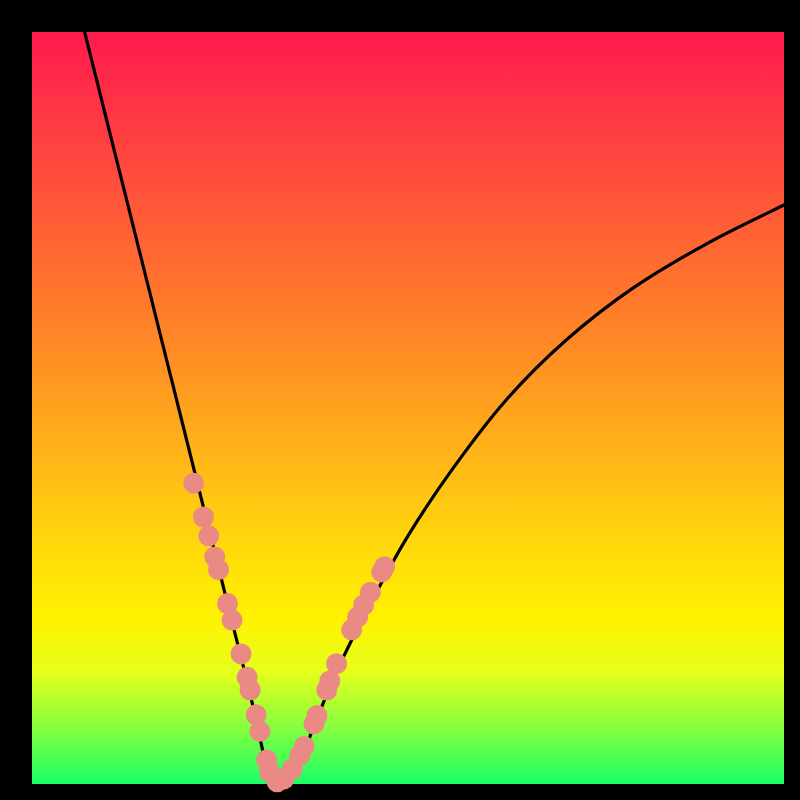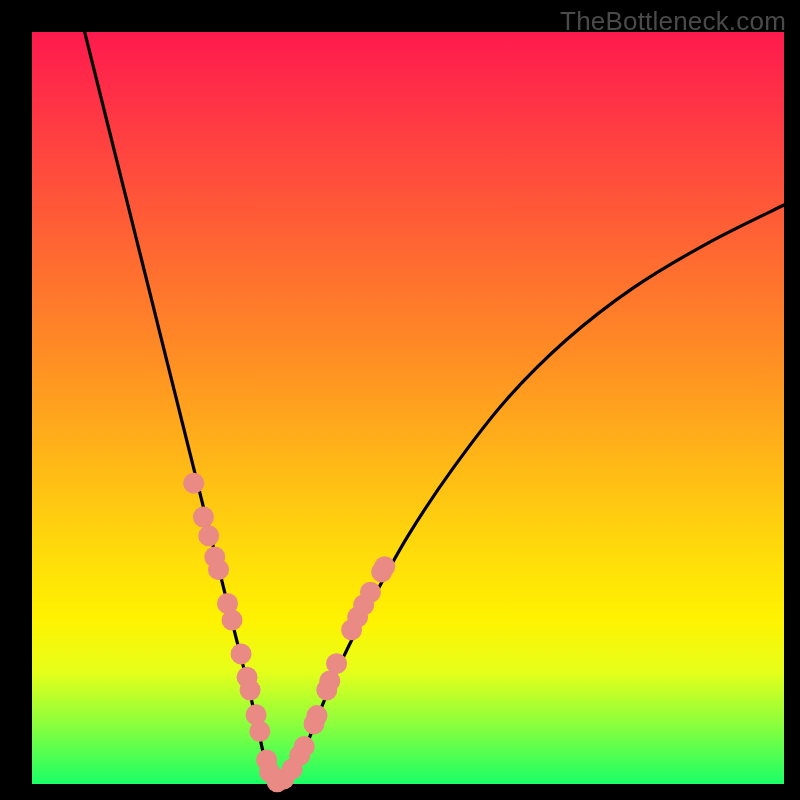--- a/index.html
+++ b/index.html
@@ -55,21 +55,20 @@
     top: 0;
     width: 752px;
     height: 752px;
     overflow: visible;
   }
 </style>
 </head>
 <body>
 
 <div class="stage">
-  <div class="watermark">TheBottleneck.com</div>
   <div class="plot">
     <svg class="curve" viewBox="0 0 752 752">
       <path id="curve-path" fill="none" stroke="#000000" stroke-width="3.2" stroke-linecap="round" d="M 52.64 0.00 C 55.15 10.03, 62.67 40.11, 67.68 60.16 C 72.69 80.21, 77.71 100.27, 82.72 120.32 C 87.73 140.37, 92.75 160.43, 97.76 180.48 C 102.77 200.53, 107.79 220.59, 112.80 240.64 C 117.81 260.69, 122.83 280.75, 127.84 300.80 C 132.85 320.85, 137.87 340.91, 142.88 360.96 C 147.89 381.01, 152.91 401.07, 157.92 421.12 C 162.93 441.17, 167.95 461.23, 172.96 481.28 C 177.97 501.33, 182.99 521.39, 188.00 541.44 C 193.01 561.49, 198.03 581.55, 203.04 601.60 C 208.05 621.65, 213.07 640.45, 218.08 661.76 C 223.09 683.07, 229.99 715.65, 233.12 729.44 C 236.25 743.23, 235.63 740.72, 236.88 744.48 C 238.13 748.24, 238.76 750.75, 240.64 752.00 C 242.52 753.25, 245.65 753.25, 248.16 752.00 C 250.67 750.75, 251.92 749.49, 255.68 744.48 C 259.44 739.47, 265.71 731.95, 270.72 721.92 C 275.73 711.89, 279.49 699.36, 285.76 684.32 C 292.03 669.28, 299.55 650.48, 308.32 631.68 C 317.09 612.88, 327.12 592.83, 338.40 571.52 C 349.68 550.21, 362.21 526.40, 376.00 503.84 C 389.79 481.28, 404.83 458.72, 421.12 436.16 C 437.41 413.60, 454.96 389.79, 473.76 368.48 C 492.56 347.17, 512.61 327.12, 533.92 308.32 C 555.23 289.52, 577.79 271.97, 601.60 255.68 C 625.41 239.39, 651.73 224.35, 676.80 210.56 C 701.87 196.77, 739.47 179.23, 752.00 172.96"></path>
       <g id="dots">
           <circle cx="161.68" cy="451.20" r="10.5" fill="#e98a84" stroke="#c96a64" stroke-width="0"></circle>
           <circle cx="171.46" cy="485.04" r="10.5" fill="#e98a84" stroke="#c96a64" stroke-width="0"></circle>
           <circle cx="176.72" cy="503.84" r="10.5" fill="#e98a84" stroke="#c96a64" stroke-width="0"></circle>
           <circle cx="182.74" cy="524.90" r="10.5" fill="#e98a84" stroke="#c96a64" stroke-width="0"></circle>
           <circle cx="186.50" cy="537.68" r="10.5" fill="#e98a84" stroke="#c96a64" stroke-width="0"></circle>
           <circle cx="195.52" cy="571.52" r="10.5" fill="#e98a84" stroke="#c96a64" stroke-width="0"></circle>

